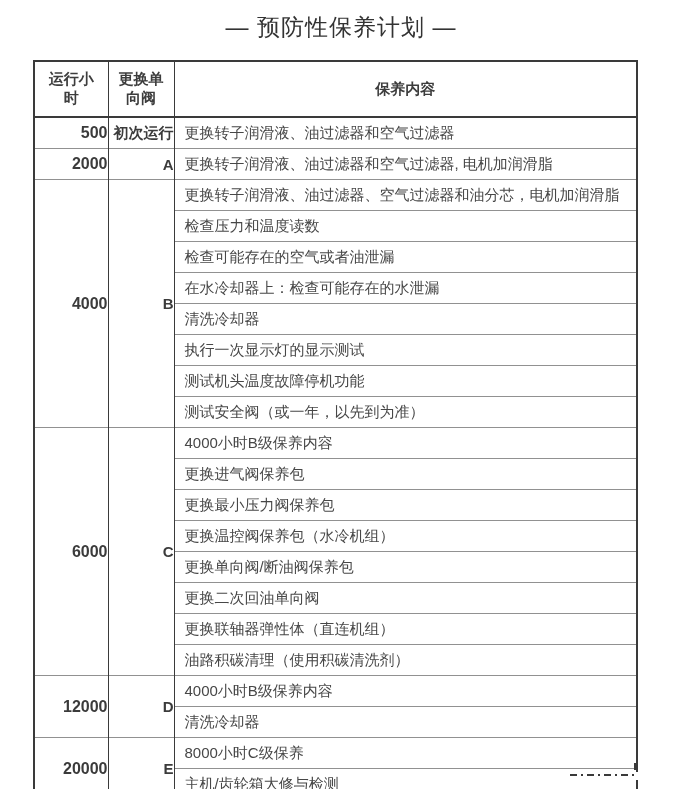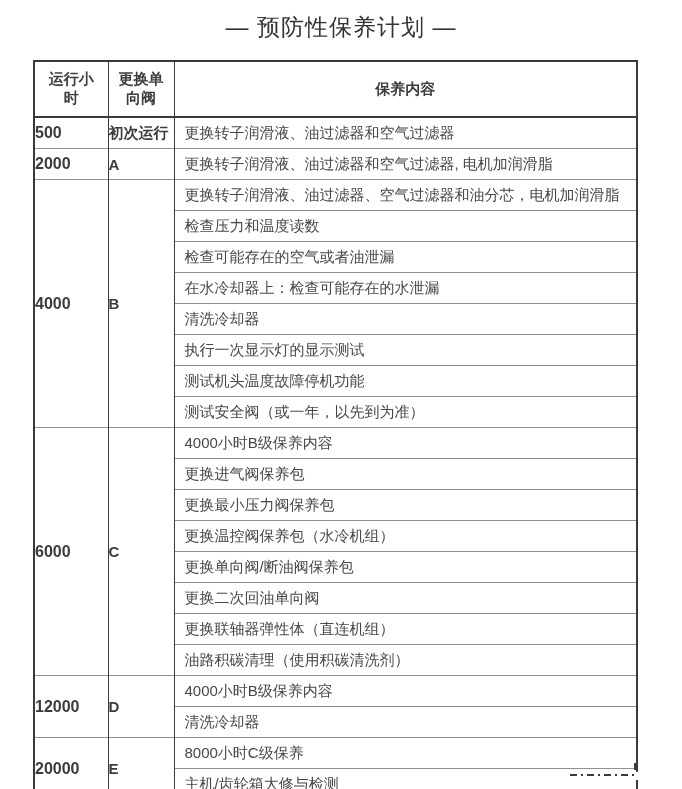--- a/index.html
+++ b/index.html
@@ -26,21 +26,21 @@
     font-size:15px;font-weight:bold;color:#3d3d3d;text-align:center;
     padding:8px;
   }
   td{
     height:30px;box-sizing:content-box;
     border-top:1px solid #919191;border-left:1px solid #3a3a3a;
     font-size:15px;color:#474747;vertical-align:middle;
     padding:0;
   }
   td.hours,td.plan{
-    text-align:left;font-weight:bold;color:#3b3b3b;font-size:16px;
+    text-align:right;font-weight:bold;color:#3b3b3b;font-size:16px;
   }
   td.plan{font-size:15px;}
   td.content{padding:0 10px;text-align:left;}
   
   .dash-cover{position:absolute;left:570px;top:772px;width:68px;height:8px;background:#ffffff;}
   .dash-line{
     position:absolute;left:0;top:2px;width:66px;height:2px;
     background:repeating-linear-gradient(90deg,#3a3a3a 0 7px,transparent 7px 11px,#3a3a3a 11px 13px,transparent 13px 17px);
   }
   .dash-tick{position:absolute;left:634px;top:763px;width:2px;height:7px;background:#3a3a3a;}

